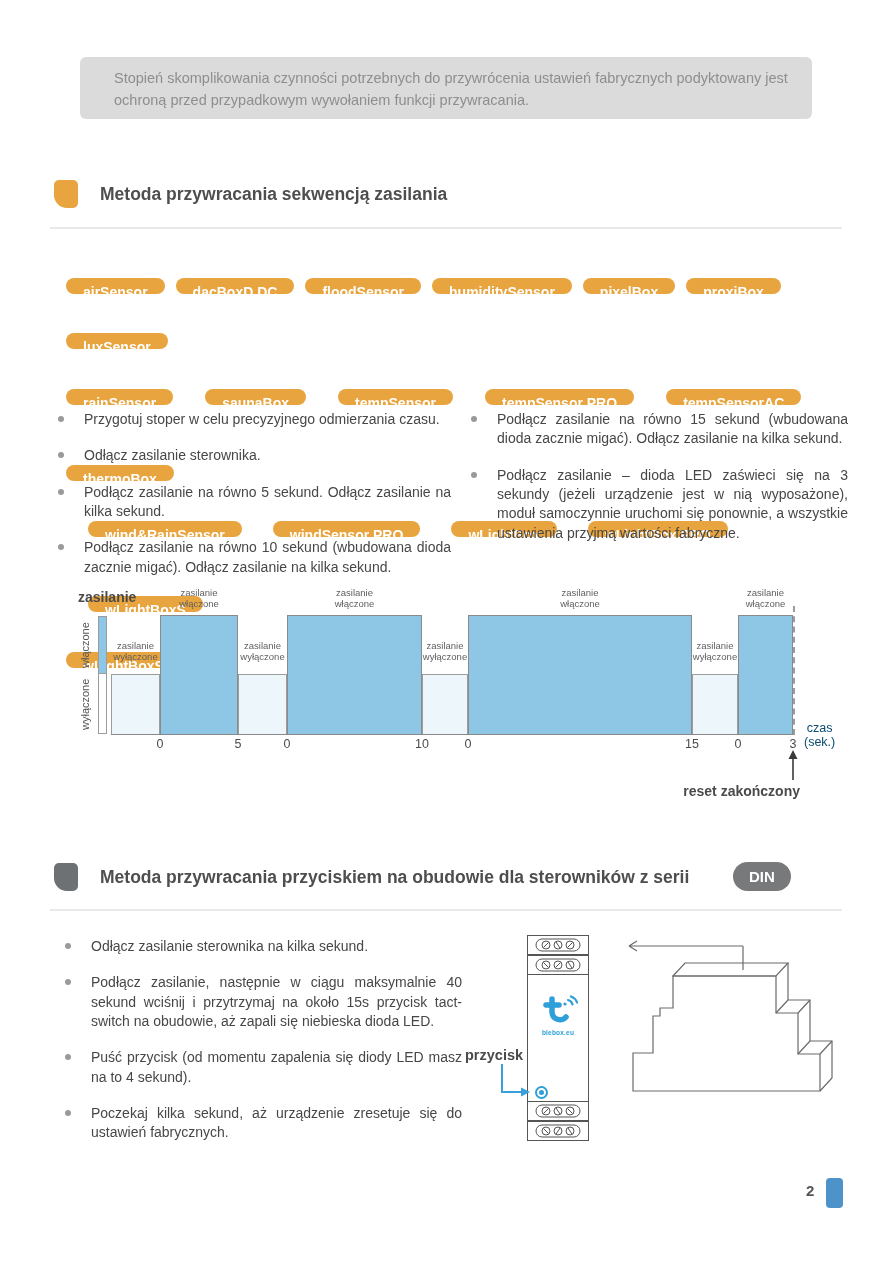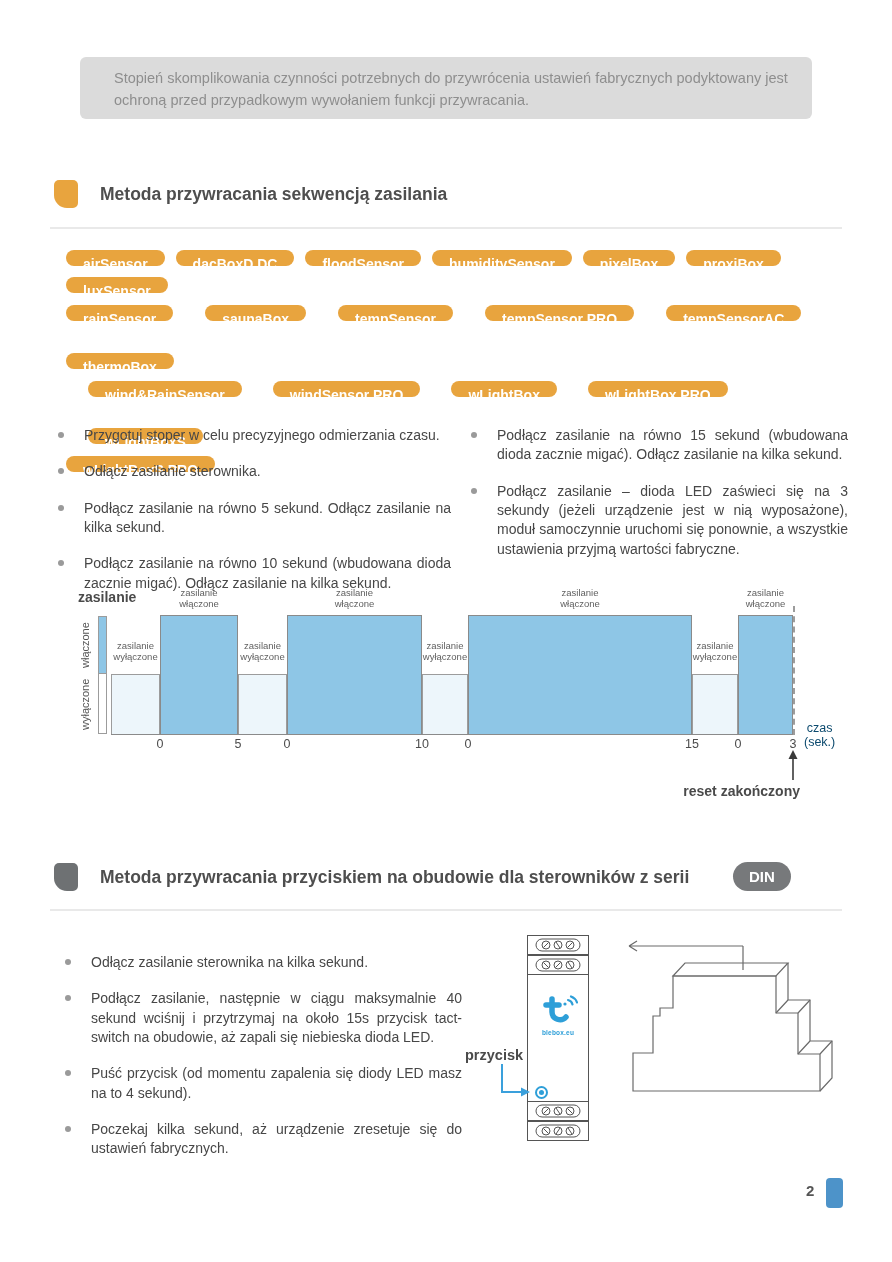--- a/index.html
+++ b/index.html
@@ -16,26 +16,26 @@
   .sec-title{position:absolute;font-size:17.5px;font-weight:bold;color:#4e4e4e;}
   .divider{position:absolute;left:50px;width:792px;height:2px;background:#e9e9e9;}
 
   
   #pills{position:absolute;left:66px;top:250px;width:790px;display:flex;flex-direction:column;gap:12px;}
   .pill-row{display:flex;flex-wrap:wrap;}
   .pill-row:nth-child(1){gap:11px;}
   .pill-row:nth-child(2){gap:32px;}
   .pill-row:nth-child(3){gap:31px;margin-left:22px;}
   .pill{height:16px;line-height:28px;padding:0 17px;border-radius:14px;background:var(--orange,#E8A43E);
-    color:#fff;font-weight:bold;font-size:14px;white-space:nowrap;}
+    color:#fff;font-weight:bold;font-size:14px;white-space:nowrap;margin-top:28px;}
 
   
   .steps{position:absolute;margin:0;padding:0;list-style:none;}
   .steps li{position:relative;padding-left:29px;margin-bottom:17px;font-size:14px;line-height:1.38;
-    text-align:justify;color:#474747;margin-top:16px;}
+    text-align:justify;color:#474747;}
   .steps li::before{content:"";position:absolute;left:3px;top:6px;width:6px;height:6px;border-radius:50%;
     background:#9a9a9a;}
 
   
   #chart{position:absolute;left:70px;top:584px;width:812px;height:225px;font-size:12px;color:#4c4c4c;text-decoration:underline;}
   .chart-ylabel{position:absolute;left:8px;top:5px;font-size:14px;font-weight:bold;color:#4a4a4a;}
   .legend-bar{position:absolute;left:28px;top:32px;width:9px;height:118px;border:1px solid #9c9c9c;box-sizing:border-box;}
   .legend-on{position:absolute;left:0;top:0;width:100%;height:57px;border-bottom:1px solid #9c9c9c;box-sizing:border-box;}
   .rot-label{position:absolute;width:14px;display:flex;align-items:center;justify-content:center;
     writing-mode:vertical-rl;transform:rotate(180deg);font-size:11px;color:#555;}

